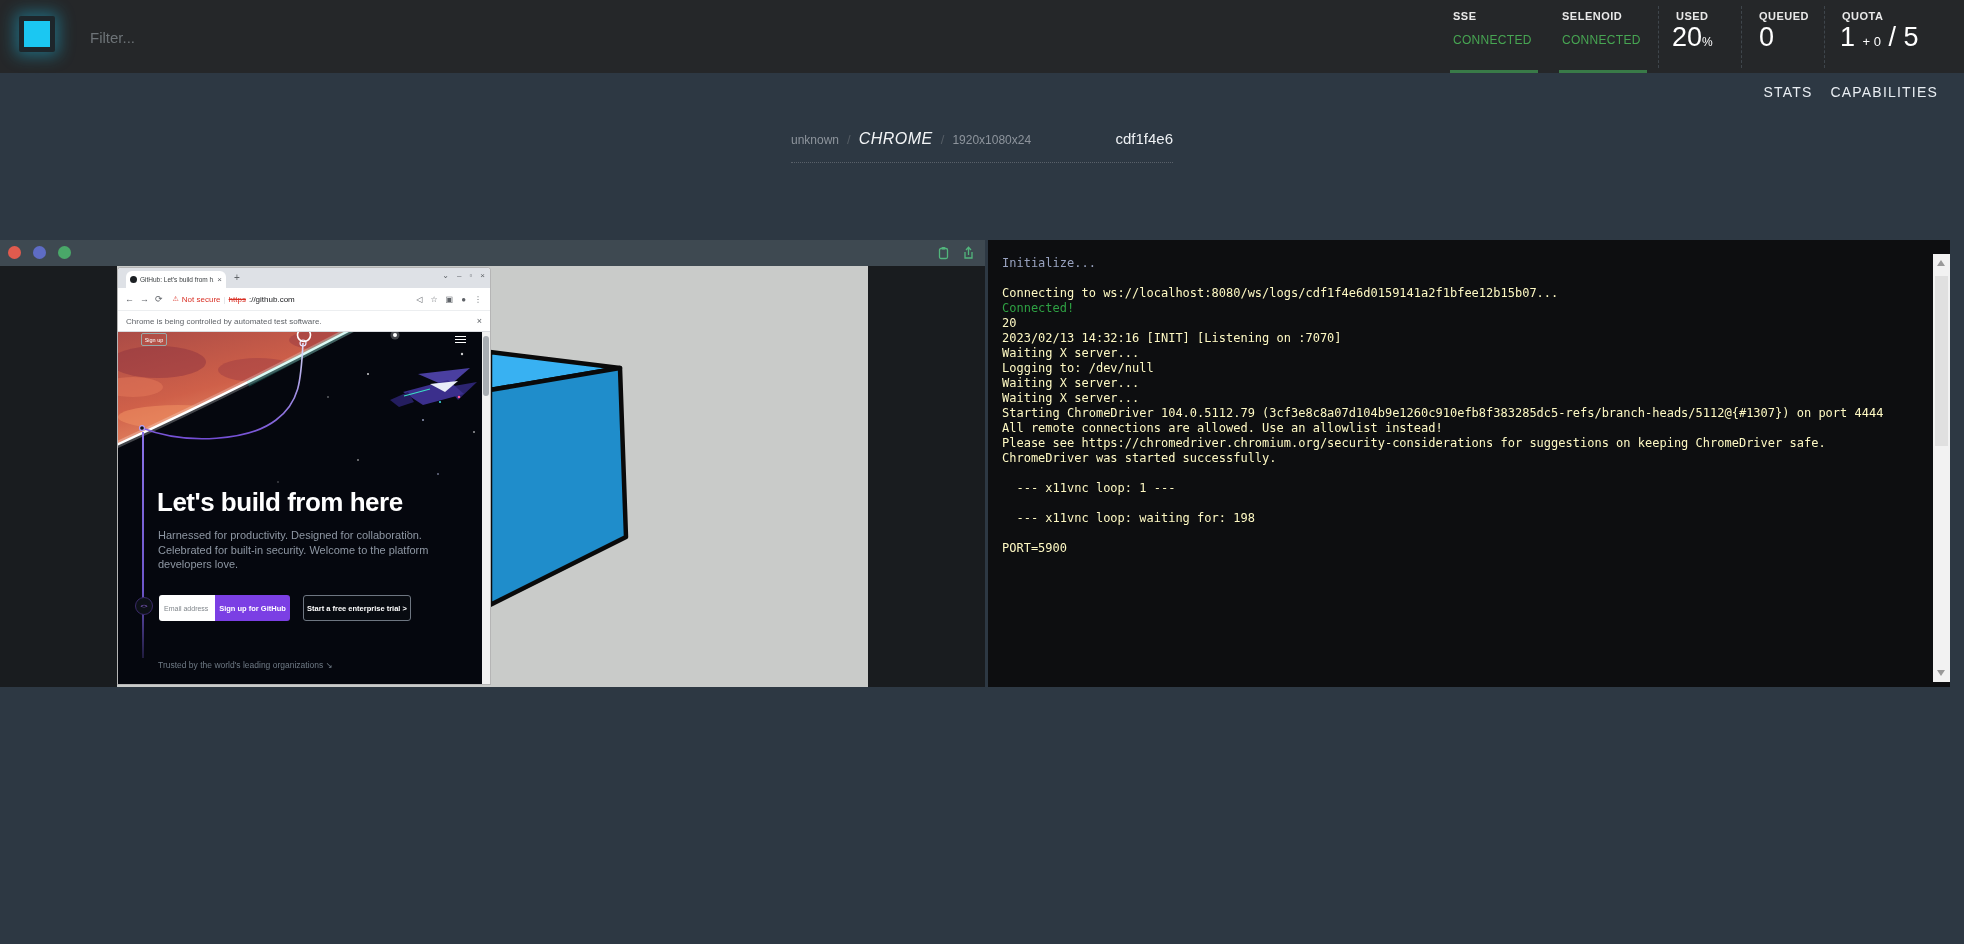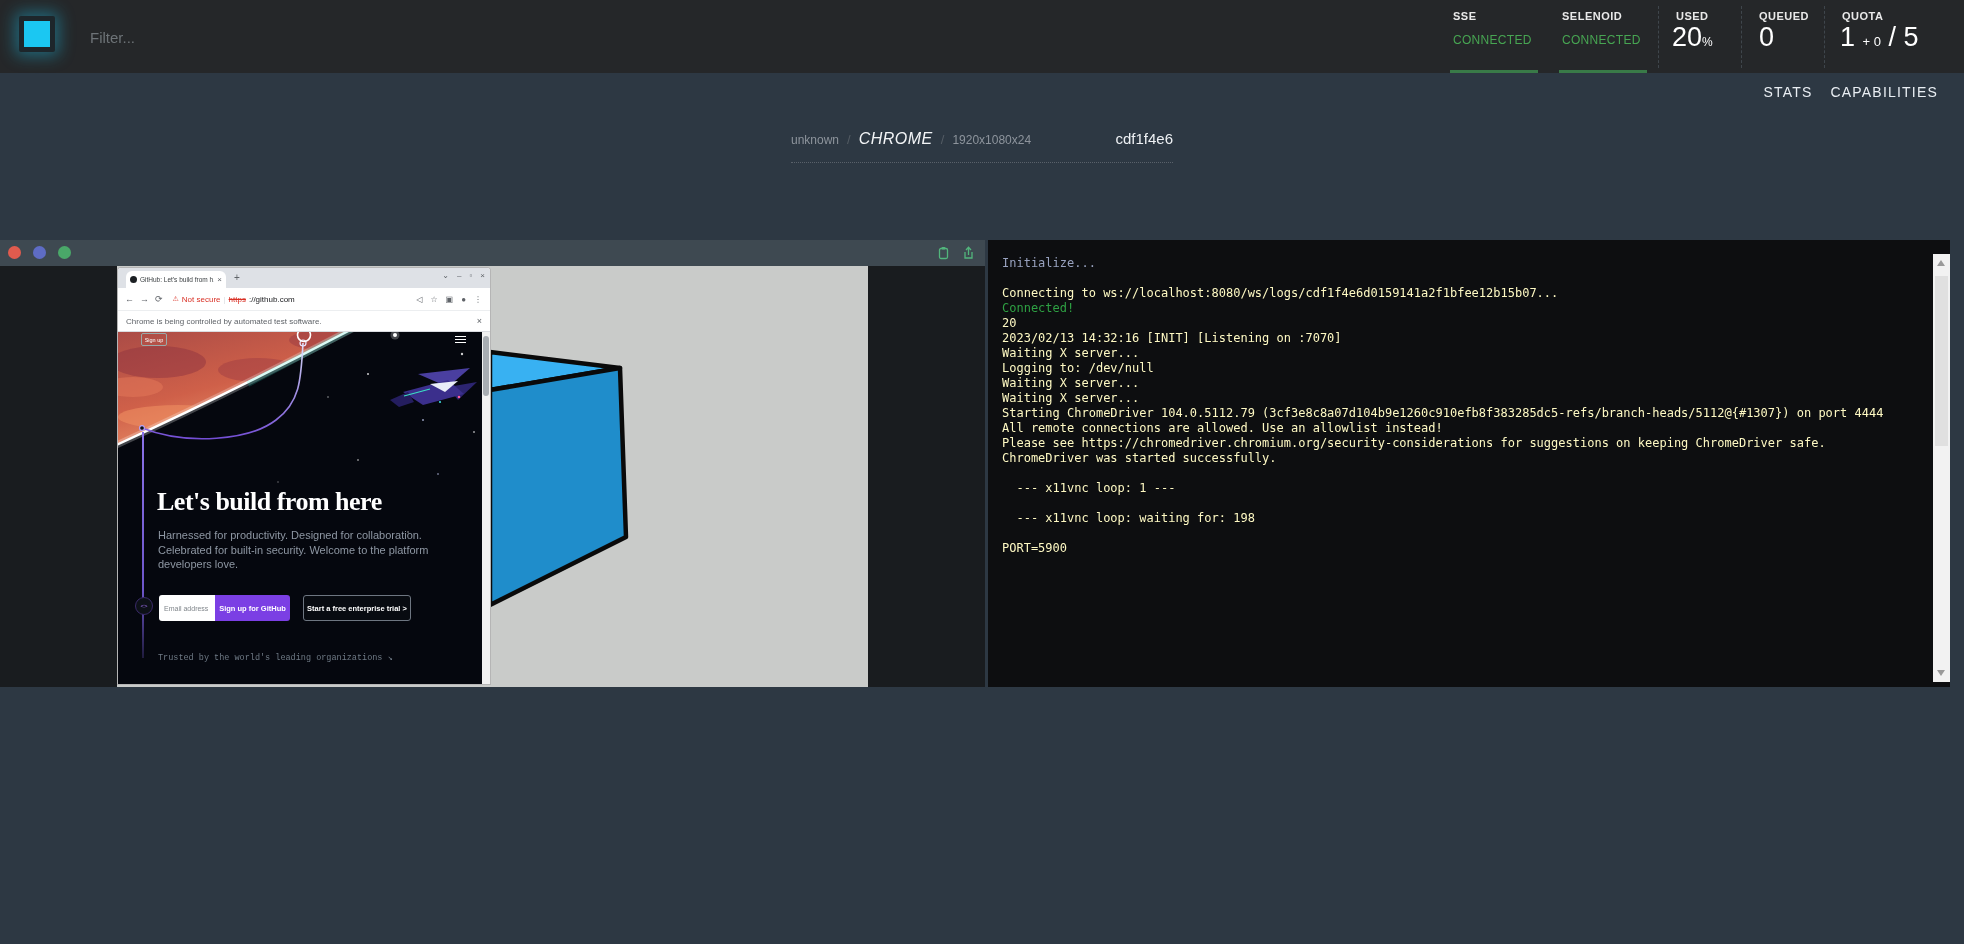--- a/index.html
+++ b/index.html
@@ -70,38 +70,38 @@
   .bw-infoclose{font-size:9px;color:#5f6368;margin-right:8px;}
 
   
   .gh{position:absolute;left:0;top:64px;width:372px;height:352px;background:#05070e;overflow:hidden;}
   .gh svg{position:absolute;left:0;top:0;}
   .gh-signup{position:absolute;left:23px;top:1px;width:24px;height:11px;border:1px solid #9aa;
              border-radius:2px;color:#fff;font-size:5.5px;display:flex;align-items:center;justify-content:center;}
   .gh-burger{position:absolute;left:337px;top:2px;width:11px;}
   .gh-burger div{height:1px;background:#fff;margin:2px 0;}
   .gh-heading{position:absolute;left:39px;top:155px;color:#fff;font-size:26px;font-weight:700;
-              letter-spacing:-.5px;white-space:nowrap;font-family:Liberation Serif, serif;}
+              letter-spacing:-.5px;white-space:nowrap;}
   .gh-para{position:absolute;left:40px;top:196px;font-size:11px;line-height:14.5px;color:#8e97a3;}
   .gh-para span{display:block;}
   .gh-vline{position:absolute;left:24px;top:100px;width:2px;height:226px;
             background:linear-gradient(#8b72e8 0%,#6d55c9 70%,rgba(109,85,201,.25) 100%);}
   .gh-badge{position:absolute;left:17px;top:265px;width:16px;height:16px;border-radius:50%;
             background:#0d1117;border:1px solid #3a2a6a;color:#a371f7;font-size:6px;
             display:flex;align-items:center;justify-content:center;}
   .gh-email{position:absolute;left:41px;top:263px;width:56px;height:26px;background:#fff;
             border-radius:3px 0 0 3px;display:flex;align-items:center;}
   .gh-email span{font-size:7px;color:#80868b;margin-left:5px;}
   .gh-signupbtn{position:absolute;left:97px;top:263px;width:75px;height:26px;background:#7b3fe4;
                 border-radius:0 3px 3px 0;color:#fff;font-size:7.5px;font-weight:bold;
                 display:flex;align-items:center;justify-content:center;}
   .gh-trialbtn{position:absolute;left:185px;top:263px;width:108px;height:26px;border:1px solid #6e7681;
                border-radius:3px;color:#fff;font-size:7.5px;font-weight:bold;box-sizing:border-box;
                display:flex;align-items:center;justify-content:center;background:rgba(13,17,23,.4);}
-  .gh-footer{position:absolute;left:40px;top:320px;font-size:8.5px;color:#6f7a85;font-family:Liberation Mono, monospace;}
+  .gh-footer{position:absolute;left:40px;top:328px;font-size:8.5px;color:#6f7a85;}
   .gh-scroll{position:absolute;right:0;top:0;width:8px;height:352px;background:#f1f1f1;}
   .gh-thumb{position:absolute;right:1px;top:4px;width:6px;height:60px;background:#a8adb2;border-radius:3px;}
 
   
   .log{position:absolute;left:988px;top:240px;width:962px;height:447px;background:#0d0e10;
        box-sizing:border-box;padding:16px 30px 0 14px;}
   .log-line{font-family:"DejaVu Sans Mono","Liberation Mono",monospace;font-size:12px;
             line-height:15px;min-height:15px;color:#fef9c3;white-space:pre;}
   .c-init{color:#98a2bf;}
   .c-ok{color:#2ea043;}

